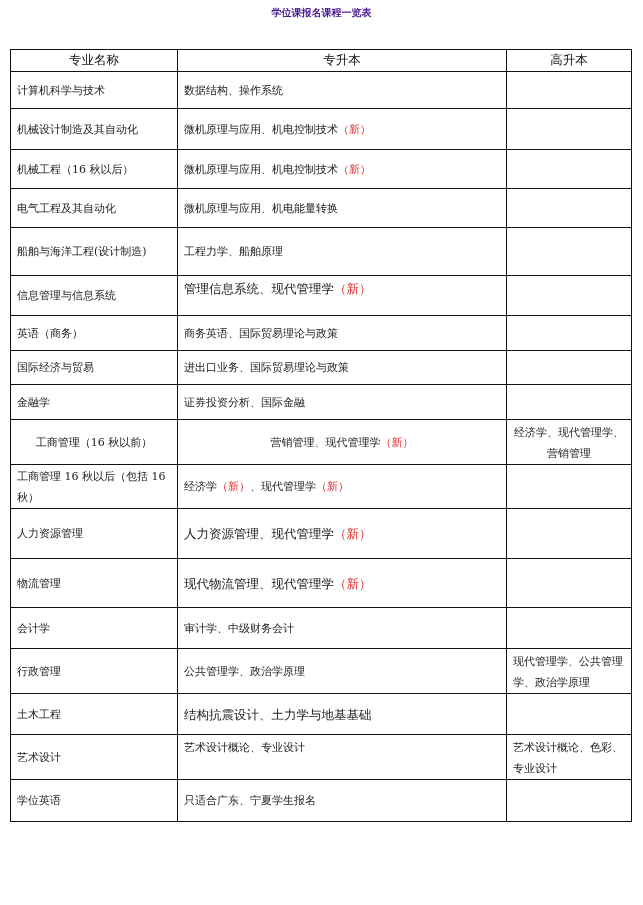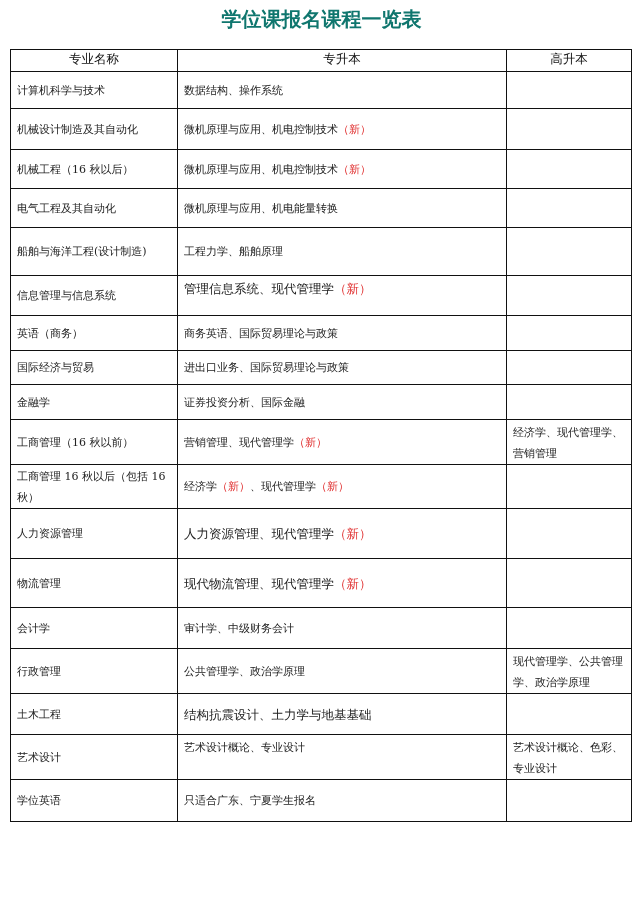--- a/index.html
+++ b/index.html
@@ -1,24 +1,24 @@
 <!DOCTYPE html>
 <html><head>
 <meta charset="utf-8">
 <style>
   html, body { margin:0; padding:0; background:#ffffff; }
   body { width:643px; height:905px; position:relative; overflow:hidden;
          font-family: "DejaVu Serif", "Liberation Serif", serif; color:#222; }
   .title { position:absolute; top:6px; left:0; width:643px; text-align:center;
            font-family:"DejaVu Sans","Liberation Sans",sans-serif; font-weight:bold;
-           font-size:20px; color:#0f766e; }
+           font-size:10px; color:#4c1d95; }
   table { position:absolute; top:49px; left:10px; width:621px; border-collapse:collapse; table-layout:fixed; }
   col.c1 { width:167px; } col.c2 { width:329px; } col.c3 { width:125px; }
   th, td { border:1.5px solid #111; vertical-align:middle; padding:0 6px; font-size:11px; line-height:21px; }
-  th { font-family:Liberation Mono, monospace; font-weight:normal; font-size:12.5px; text-align:center; height:21px; color:#111; }
+  th { font-family:Liberation Sans, sans-serif; font-weight:normal; font-size:12.5px; text-align:center; height:21px; color:#111; }
   td.big { font-size:12.5px; }
   td.top { vertical-align:top; padding-top:2px;margin-left:20px; }
   .new { color:#e03030; }
 </style>
 </head>
 <body>
 
 <div class="title">学位课报名课程一览表</div>
 
 <table>
@@ -73,21 +73,21 @@
       <tr style="height: 34px;">
         <td>国际经济与贸易</td>
         <td><span>进出口业务、国际贸易理论与政策</span></td>
         <td class="top"></td>
       </tr>
       <tr style="height: 35px;">
         <td>金融学</td>
         <td><span>证券投资分析、国际金融</span></td>
         <td class="top"></td>
       </tr>
-      <tr style="height: 42px;">
+      <tr style="height: 42px; text-align: center;">
         <td>工商管理（16 秋以前）</td>
         <td><span>营销管理、现代管理学</span><span class="new">（新）</span></td>
         <td class="top">经济学、现代管理学、营销管理</td>
       </tr>
       <tr style="height: 44px;">
         <td>工商管理 16 秋以后（包括 16 秋）</td>
         <td><span>经济学</span><span class="new">（新）</span><span>、现代管理学</span><span class="new">（新）</span></td>
         <td class="top"></td>
       </tr>
       <tr style="height: 50px;">

